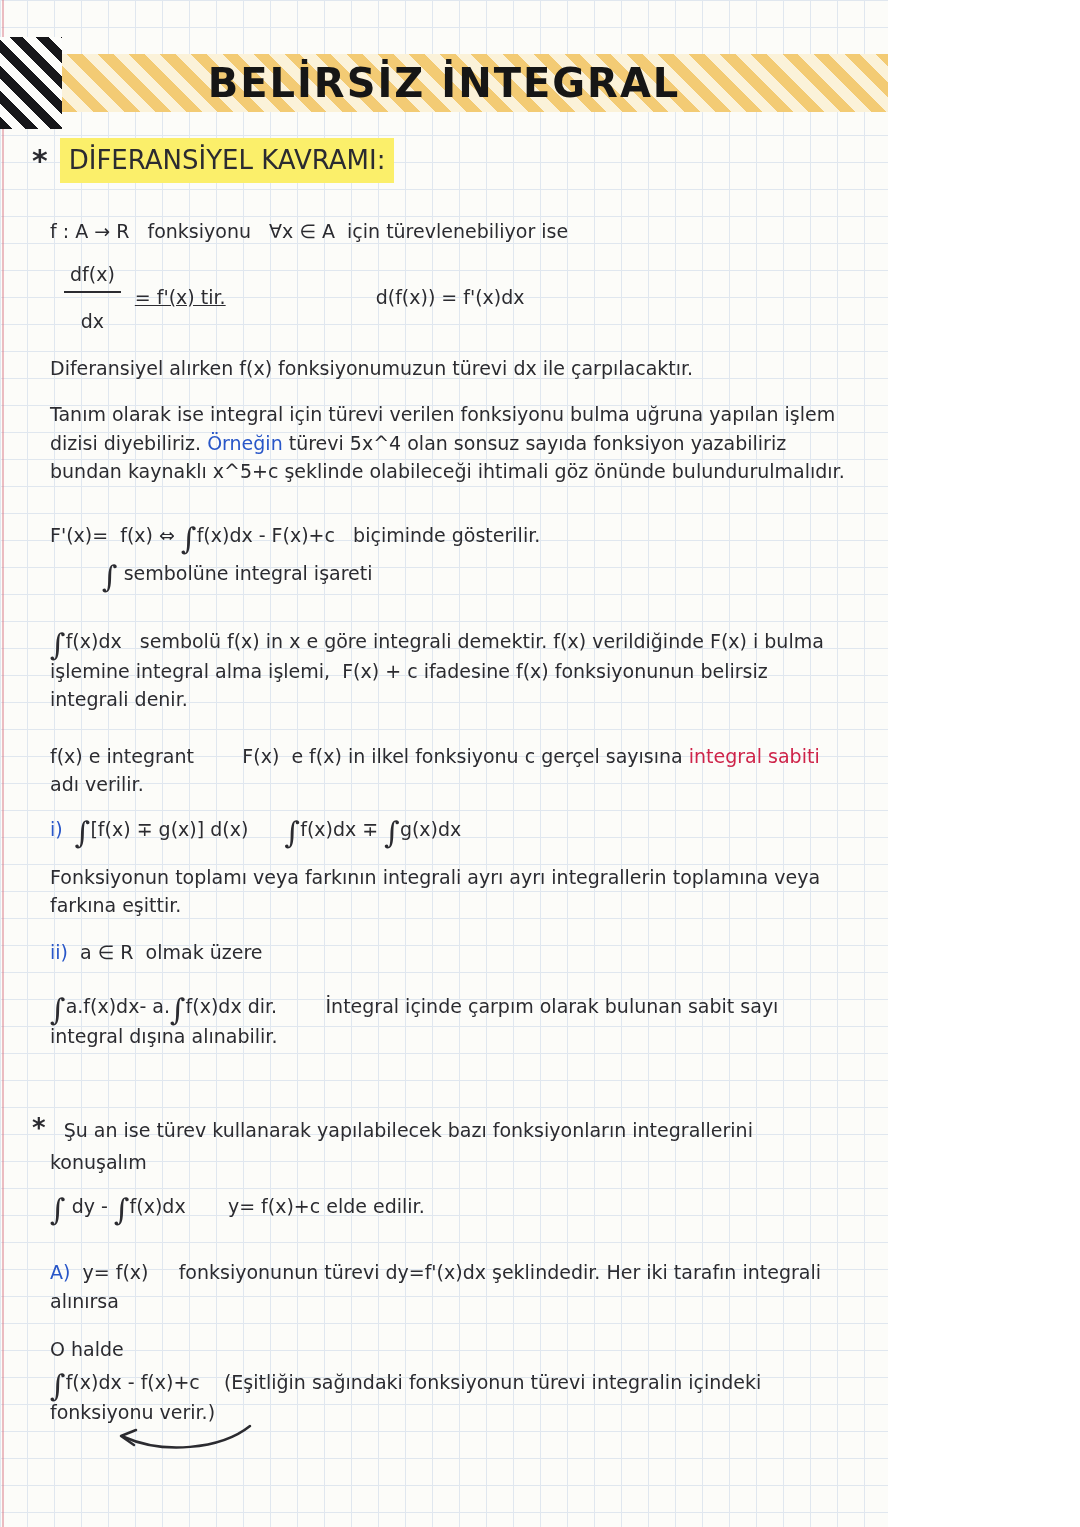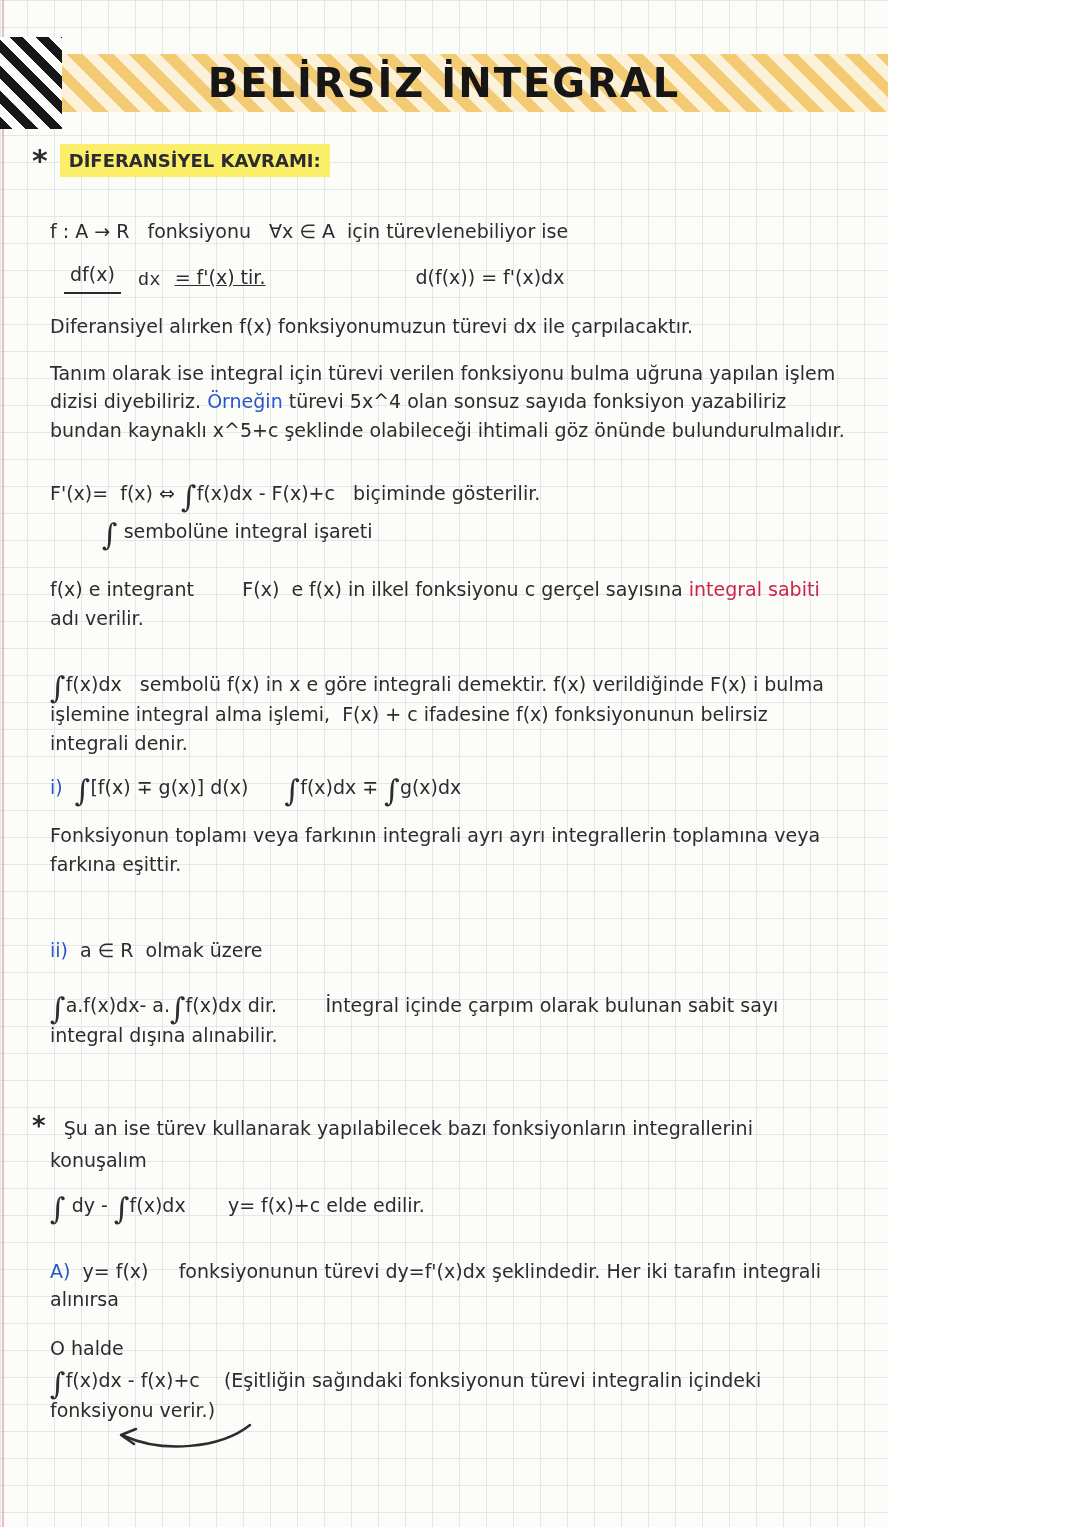--- a/index.html
+++ b/index.html
@@ -45,38 +45,38 @@
   .content { padding: 0 40px 0 50px; font-size: 19px; line-height: 1.5; }
 
   .heading {
     color: #ce2349; font-size: 34px; font-weight: bold;
     letter-spacing: 1px; margin: 32px 0 0 12px;
   }
 
   .concept-row { margin-top: 26px; display: flex; align-items: center; }
   .concept-star { font-size: 30px; font-weight: bold; margin: 0 12px 0 -18px; }
   .concept-label {
-    font-size: 18px; font-weight: bold; background: #fbef6a; padding: 3px 9px;
+    font-size: 26px; font-weight: normal; background: #fbef6a; padding: 3px 9px;
   }
 
   p.line { margin: 0; white-space: pre-wrap; }
   .ind { margin-left: 14px; }
 
   .red  { color: #ce2349; }
   .blue { color: #2856c8; }
 
   .int {
     font-family: "DejaVu Serif", serif;
     font-size: 30px; line-height: 0.8; vertical-align: -7px;
   }
 
   .frow { display: flex; align-items: center; }
-  .frac { display: inline-flex; flex-direction: row; align-items: center; text-align: center; gap: 17px; }
+  .frac { display: inline-flex; flex-direction: column; align-items: center; text-align: center; }
   .frac-top { border-bottom: 2px solid #2b2b30; padding: 0 6px 3px; }
-  .frac-bot { padding-top: 6px; font-family: Liberation Mono, monospace; }
+  .frac-bot { padding-top: 14px; }
   .frac-eq  { margin-left: 14px; text-decoration: underline; }
   .frac-dform { margin-left: 150px; }
 
   .arrow { margin: -4px 0 0 58px; display: block; }
 </style>
 </head>
 <body>
 
 <div class="page">
   <div class="edge-line"></div>
@@ -109,30 +109,30 @@
 
 
     <p class="line ind" style="margin-top:18px"><span>Diferansiyel alırken f(x) fonksiyonumuzun türevi dx ile çarpılacaktır.</span></p>
 
     <p class="line" style="margin-top:18px; max-width:962px"><span>Tanım olarak ise integral için türevi verilen fonksiyonu bulma uğruna yapılan işlem dizisi diyebiliriz. </span><span class="blue">Örneğin</span><span> türevi 5x^4 olan sonsuz sayıda fonksiyon yazabiliriz bundan kaynaklı x^5+c şeklinde olabileceği ihtimali göz önünde bulundurulmalıdır.</span></p>
 
     <p class="line ind" style="margin-top:35px"><span>F'(x)=  f(x) ⇔ </span><span class="int">∫</span><span>f(x)dx - F(x)+c   biçiminde gösterilir.</span></p>
 
     <p class="line" style="margin-top:8px; margin-left:52px"><span class="int">∫</span><span> sembolüne integral işareti</span></p>
 
+    <p class="line ind" style="margin-top:38px; max-width:992px"><span class="int">∫</span><span>f(x)dx   </span><span>sembolü f(x) in x e göre integrali demektir. f(x) verildiğinde F(x) i bulma işlemine integral alma işlemi,  F(x) + c ifadesine f(x) fonksiyonunun belirsiz integrali denir.</span></p>
+
     <p class="line ind" style="margin-top:28px"><span>f(x) e integrant</span><span>        F(x)  e f(x) in ilkel fonksiyonu c gerçel sayısına </span><span class="red">integral sabiti</span><span> adı verilir.</span></p>
-
-    <p class="line ind" style="margin-top:38px; max-width:992px"><span class="int">∫</span><span>f(x)dx   </span><span>sembolü f(x) in x e göre integrali demektir. f(x) verildiğinde F(x) i bulma işlemine integral alma işlemi,  F(x) + c ifadesine f(x) fonksiyonunun belirsiz integrali denir.</span></p>
 
 
     <p class="line" style="margin-top:16px"><span class="blue">i)  </span><span class="int">∫</span><span>[f(x) ∓ g(x)] d(x)      </span><span class="int">∫</span><span>f(x)dx ∓ </span><span class="int">∫</span><span>g(x)dx</span></p>
 
     <p class="line" style="margin-top:18px"><span>Fonksiyonun toplamı veya farkının integrali ayrı ayrı integrallerin toplamına veya farkına eşittir.</span></p>
 
-    <p class="line" style="margin-top:58px"><span class="blue">ii)  </span><span>a ∈ R  olmak üzere</span></p>
+    <p class="line" style="margin-top:18px"><span class="blue">ii)  </span><span>a ∈ R  olmak üzere</span></p>
 
     <p class="line ind" style="margin-top:26px"><span class="int">∫</span><span>a.f(x)dx- a.</span><span class="int">∫</span><span>f(x)dx dir.</span><span>        İntegral içinde çarpım olarak bulunan sabit sayı integral dışına alınabilir.</span></p>
 
     <p class="line" style="margin-top:58px"><span class="concept-star" style="font-size:26px">*</span><span> Şu an ise türev kullanarak yapılabilecek bazı fonksiyonların integrallerini konuşalım</span></p>
 
     <p class="line ind" style="margin-top:16px"><span class="int">∫</span><span> dy - </span><span class="int">∫</span><span>f(x)dx       </span><span>y= f(x)+c elde edilir.</span></p>
 
     <p class="line ind" style="margin-top:36px"><span class="blue">A)  </span><span>y= f(x)     fonksiyonunun türevi dy=f'(x)dx şeklindedir. Her iki tarafın integrali alınırsa</span></p>
 
     <p class="line ind" style="margin-top:20px"><span>O halde</span></p>

